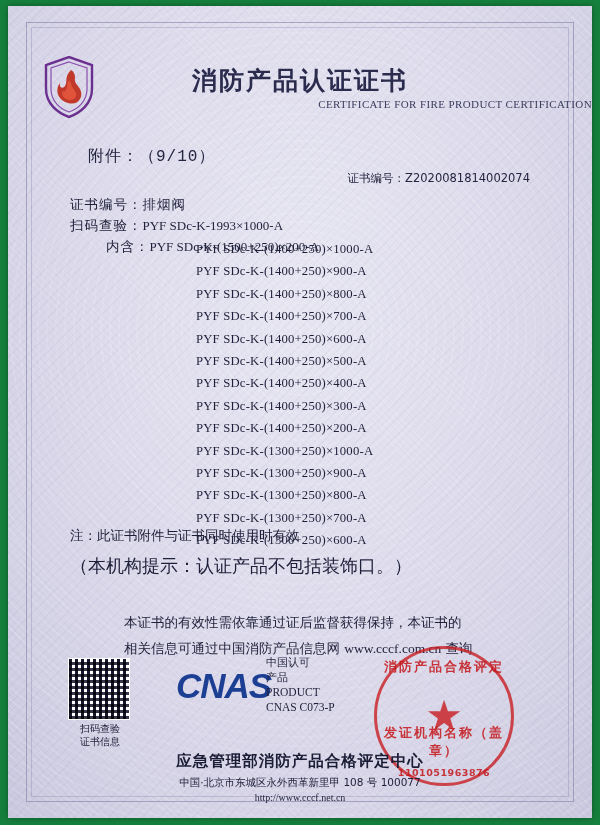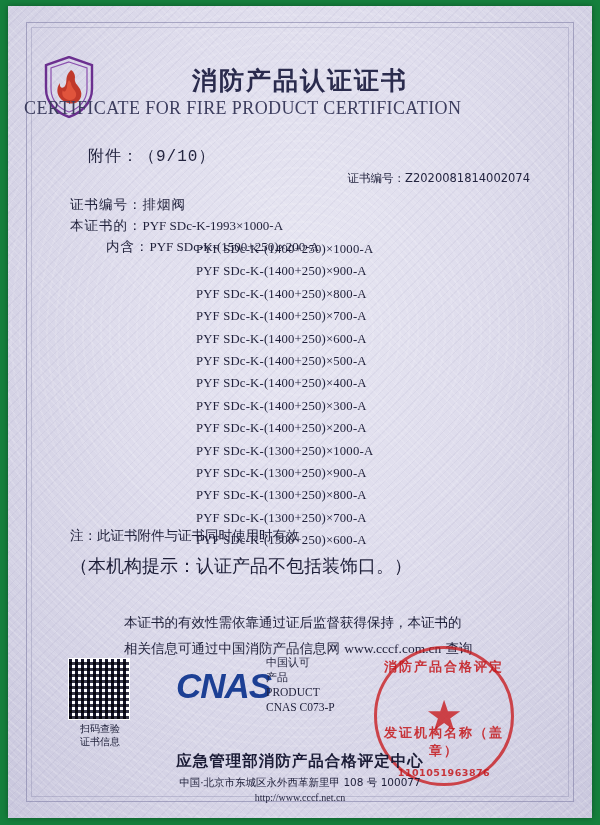--- a/index.html
+++ b/index.html
@@ -57,24 +57,24 @@
     top: 58px; left: 0; right: 0;
     text-align: center;
     font-family: "DejaVu Sans", sans-serif;
     font-weight: bold;
     font-size: 25px;
     letter-spacing: 2px;
     color: #2a2b4d;
   }
   .title-en {
     position: absolute;
-    top: 92px; left: 16px; right: 0;
-    text-align: left;
-    font-family: "Liberation Serif", serif;
-    font-size: 18px;
+    top: 92px; left: 8px; right: 0;
+    text-align: right;
+    font-family: "Liberation Serif", serif;
+    font-size: 11px;
     letter-spacing: 0.4px;
     color: #3c3d5e;
   }
 
   
   .attach {
     position: absolute;
     left: 80px; top: 140px;
     font-family: Liberation Mono, monospace;
     font-size: 16px;
@@ -277,21 +277,21 @@
     <div class="title-en">CERTIFICATE FOR FIRE PRODUCT CERTIFICATION</div>
 
     <div class="attach">附件：（9/10）</div>
     <div class="cert-no">证书编号：Z2020081814002074</div>
 
     <div class="field" style="left:62px; top:190px;">
       <span class="label">证书编号：</span><span class="label">排烟阀</span>
     </div>
 
     <div class="field" style="left:62px; top:211px;">
-      <span class="label">本证书的：</span><span class="value">PYF SDc-K-1993×1000-A</span>
+      <span class="label">扫码查验：</span><span class="value">PYF SDc-K-1993×1000-A</span>
     </div>
 
     <div class="field" style="left:98px; top:232px;">
       <span class="label">内含：</span><span class="value">PYF SDc-K-(1500+250)×200-A</span>
     </div>
 
     <div class="model-list">
       <div>PYF SDc-K-(1400+250)×1000-A</div>
       <div>PYF SDc-K-(1400+250)×900-A</div>
       <div>PYF SDc-K-(1400+250)×800-A</div>

